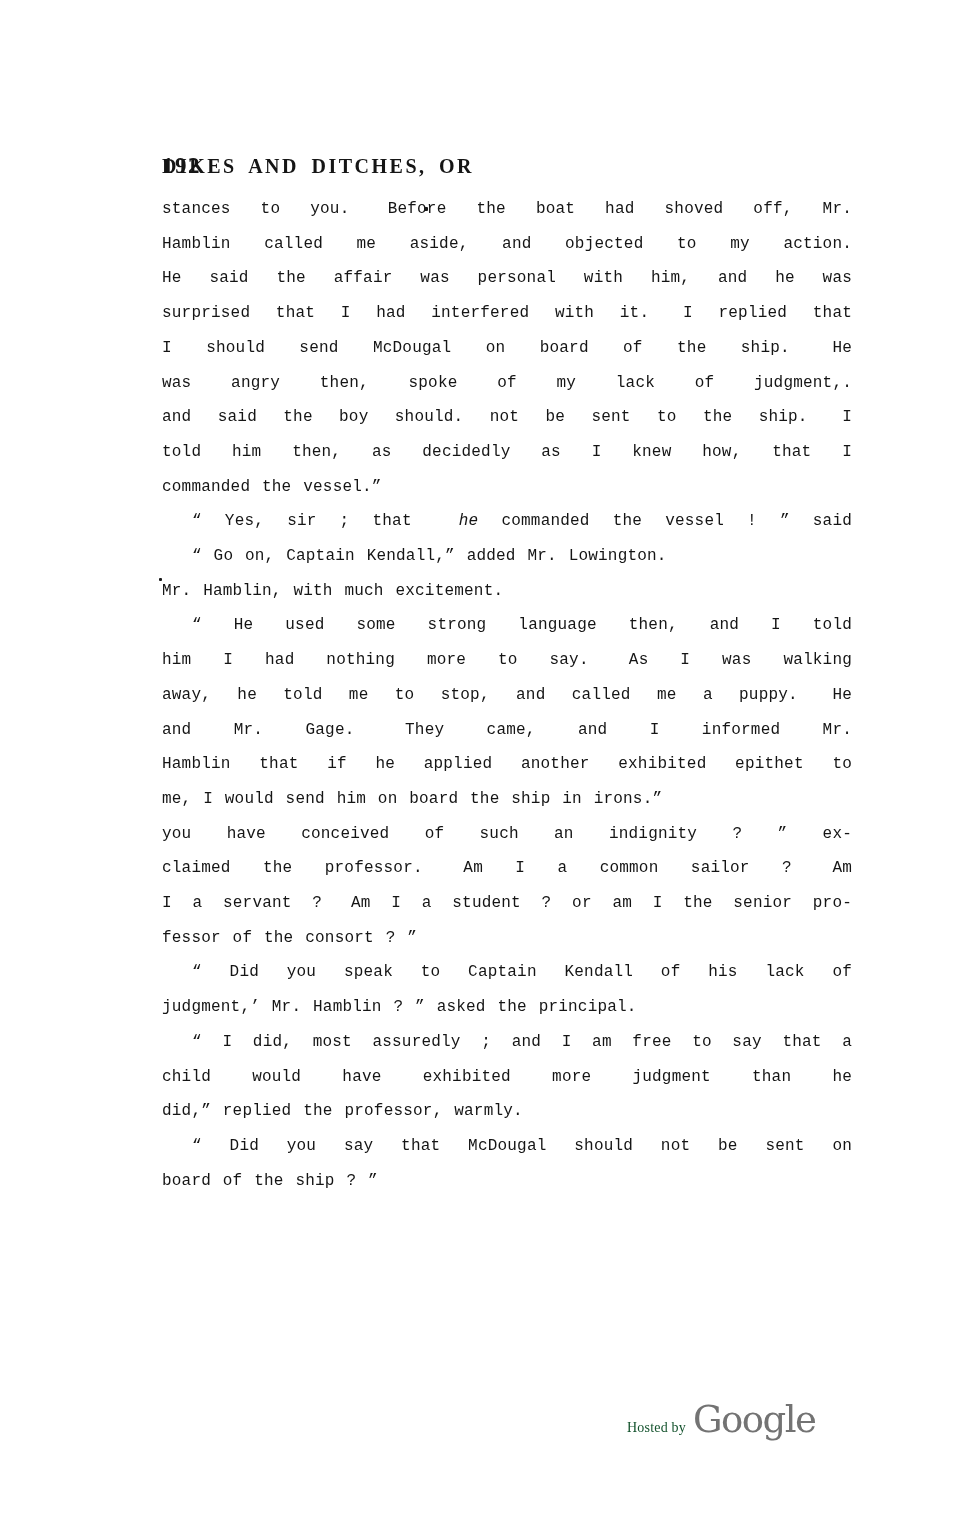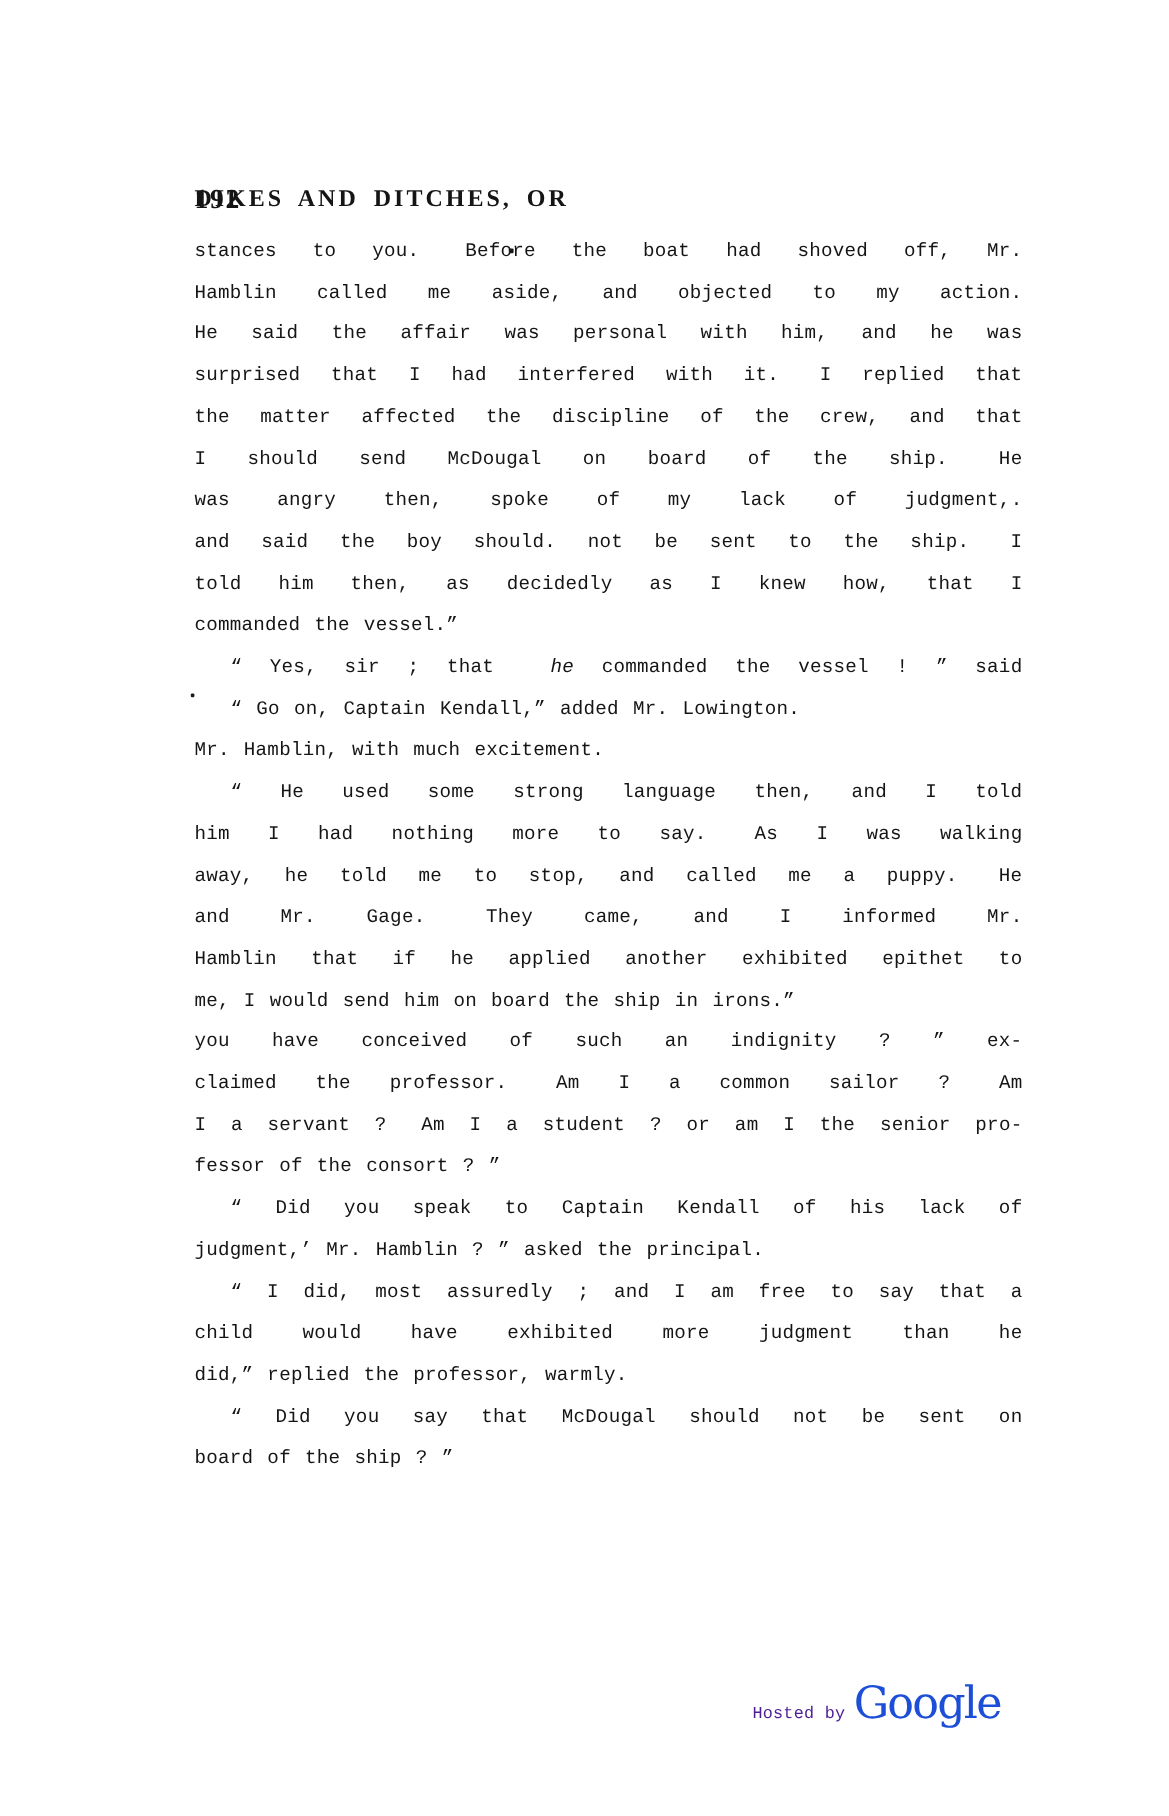--- a/index.html
+++ b/index.html
@@ -82,48 +82,47 @@
   .watermark {
     position: absolute;
     left: 627px;
     top: 1398px;
     display: flex;
     align-items: baseline;
     gap: 7px;
     white-space: nowrap;
   }
   .hostedby {
-    font-family: Liberation Mono, monospace;
+    font-family: Liberation Serif, serif;
     font-size: 14px;
     letter-spacing: 0.2px;
-    color: #4c1d95;
+    color: #14532d;
   }
   .googlelogo {
     font-family: "DejaVu Serif", serif;
     font-size: 37px;
     letter-spacing: -1.5px;
-    color: #1d4ed8;
+    color: #737373;
   }
 </style>
 </head>
 <body>
 
 <div class="page">
 
   <div class="running-header">
     <span class="page-number">192</span>
     <span class="header-title">DIKES AND DITCHES, OR</span>
   </div>
 
   <div class="body-text" id="body-lines">
       <div class="line just">stances to you.  Before the boat had shoved off, Mr.</div>
       <div class="line just">Hamblin called me aside, and objected to my action.</div>
       <div class="line just">He said the affair was personal with him, and he was</div>
       <div class="line just">surprised that I had interfered with it.  I replied that</div>
-      <div class="line just">the matter affected the discipline of the crew, and that</div>
       <div class="line just">I should send McDougal on board of the ship.  He</div>
       <div class="line just">was angry then, spoke of my lack of judgment,.</div>
       <div class="line just">and said the boy should. not be sent to the ship.  I</div>
       <div class="line just">told him then, as decidedly as I knew how, that I</div>
       <div class="line">commanded the vessel.”</div>
       <div class="line just ind">“ Yes, sir ; that <i>he</i> commanded the vessel ! ” said</div>
       <div class="line ind">“ Go on, Captain Kendall,” added Mr. Lowington.</div>
       <div class="line">Mr. Hamblin, with much excitement.</div>
       <div class="line just ind">“ He used some strong language then, and I told</div>
       <div class="line just">him I had nothing more to say.  As I was walking</div>

